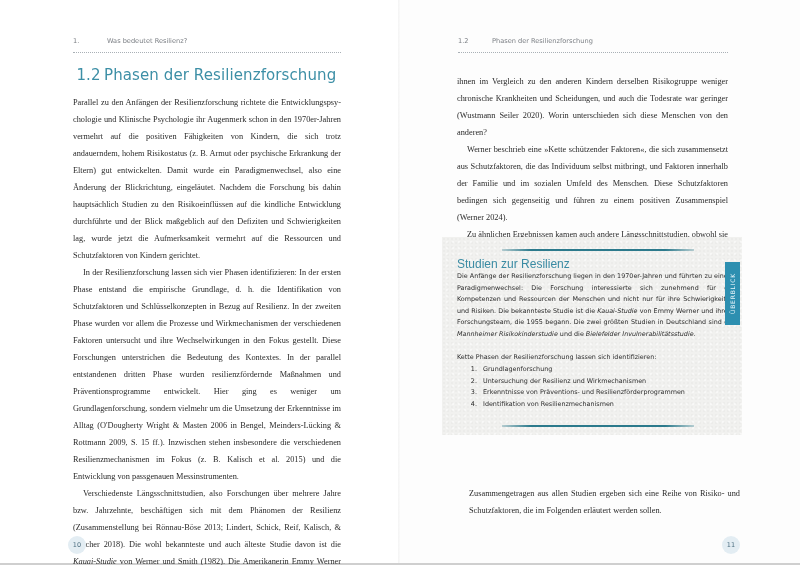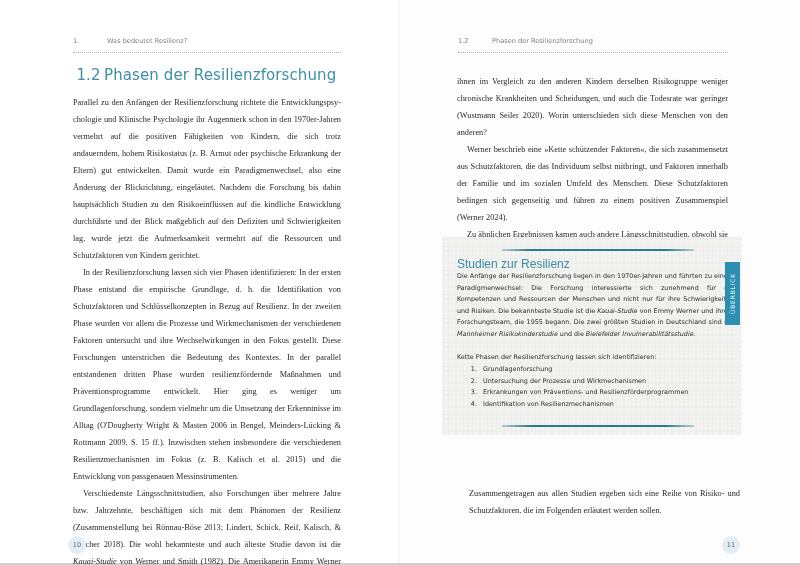--- a/index.html
+++ b/index.html
@@ -134,22 +134,22 @@
     </div>
 
     <div class="box">
       <div class="rule top"></div>
       <div class="box-title">Studien zur Resilienz</div>
       <div class="box-text">
         <p><span>Die Anfänge der Resilienzforschung liegen in den 1970er-Jahren und führten zu einem Paradigmenwechsel: Die Forschung interessierte sich zunehmend für die Kompetenzen und Ressourcen der Menschen und nicht nur für ihre Schwierig­keiten und Risiken. Die bekannteste Studie ist die </span><em>Kauai-Studie</em><span> von Emmy Wer­ner und ihrem Forschungsteam, die 1955 begann. Die zwei größten Studien in Deutschland sind die </span><em>Mannheimer Risikokinderstudie</em><span> und die </span><em>Bielefelder Invul­nerabilitätsstudie</em><span>.</span></p>
         <p>Kette Phasen der Resilienzforschung lassen sich identifizieren:</p>
         <ol>
           <li>Grundlagenforschung</li>
-          <li>Untersuchung der Prozesse und Wirkmechanismen</li>
-          <li>Erkrankungen von Präventions- und Resilienzförderprogrammen</li>
+          <li>Untersuchung der Resilienz und Wirkmechanismen</li>
+          <li>Erkenntnisse von Präventions- und Resilienzförderprogrammen</li>
           <li>Identifikation von Resilienzmechanismen</li>
         </ol>
       </div>
       <div class="rule bottom"></div>
     </div>
 
     <div class="side-tab">
       <span>ÜBERBLICK</span>
     </div>
 

